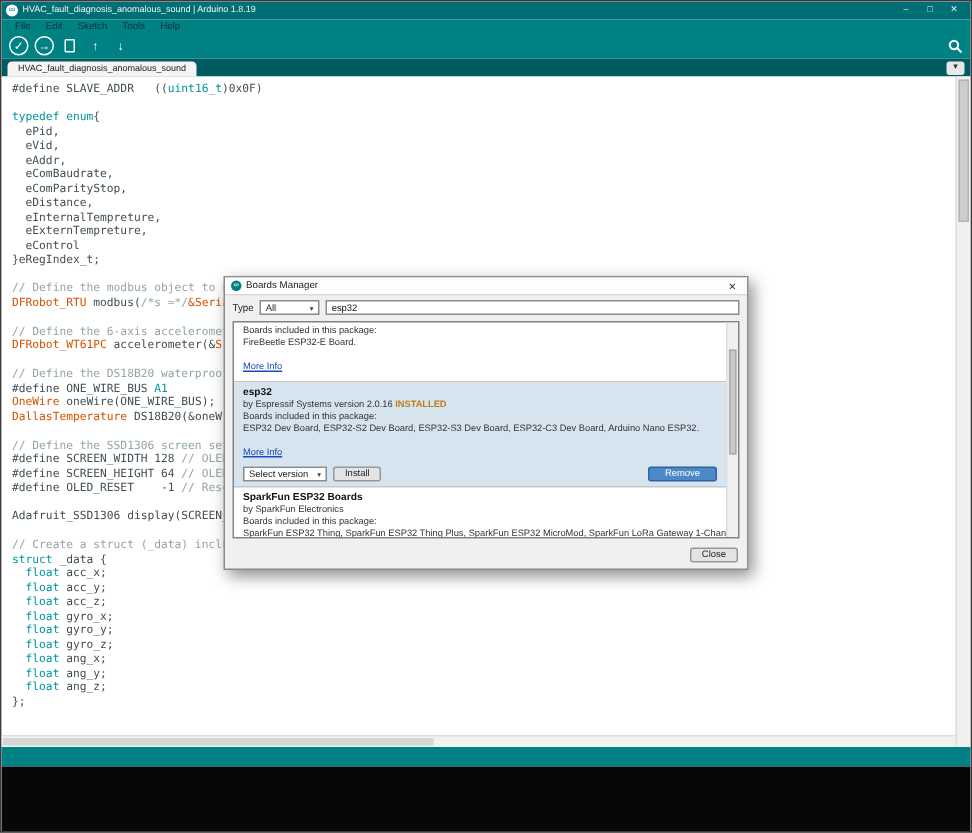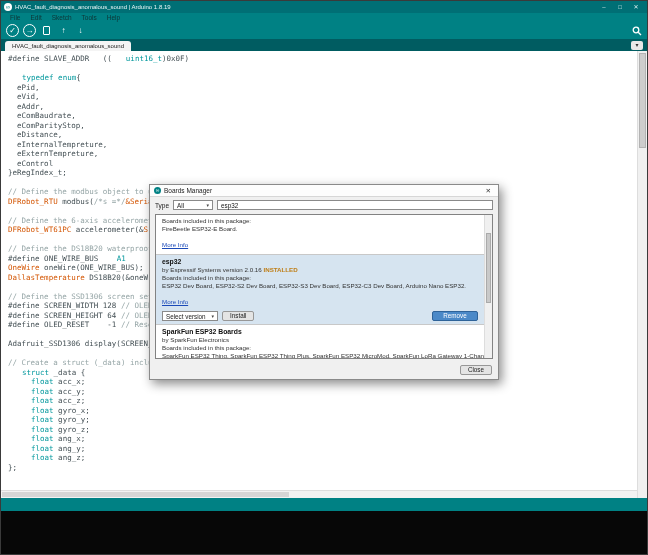--- a/index.html
+++ b/index.html
@@ -23,21 +23,21 @@
   .tabbar { position:absolute; left:0; top:38px; width:100%; height:12px; background:#005c61; }
   .tab { position:absolute; left:4px; bottom:0; height:10px; background:#f4f4f4; border-radius:3px 3px 0 0; padding:0 7px; display:flex; align-items:center; }
   .tab span { font-size:6px; color:#222; white-space:nowrap; }
   .tab-dropdown { position:absolute; right:4px; top:2px; width:12px; height:9px; background:#e8e8e8; border-radius:2px; text-align:center; font-size:6px; line-height:9px; color:#333; }
 
   
   .editor { position:absolute; left:0; top:50px; width:100%; height:447px; background:#fff; overflow:hidden; }
   .code { position:absolute; left:7px; top:3px; font-family:"DejaVu Sans Mono", monospace; font-size:7.5px; line-height:9.5px; white-space:pre; }
   .code-line span { white-space:pre; }
   .tok-p { color:#434f54; }
-  .tok-k { color:#00979c;margin-left:14px; }
+  .tok-k { color:#00979c; }
   .tok-c { color:#95a5a6; }
   .tok-o { color:#d35400; }
   .vscroll { position:absolute; right:0; top:0; width:10px; height:100%; background:#f0f0f0; border-left:1px solid #ddd; }
   .vthumb { position:absolute; left:1px; top:2px; width:7px; height:95px; background:#cdcdcd; border:1px solid #b3b3b3; }
   .hscroll { position:absolute; left:0; bottom:0; width:637px; height:8px; background:#f2f2f2; border-top:1px solid #ddd; }
   .hthumb { position:absolute; left:1px; top:1px; width:45%; height:5px; background:#d5d5d5; }
 
   
   .statusbar { position:absolute; left:0; top:497px; width:100%; height:13px; background:#008184; }
   .console { position:absolute; left:0; top:510px; width:100%; height:45px; background:#070707; }

